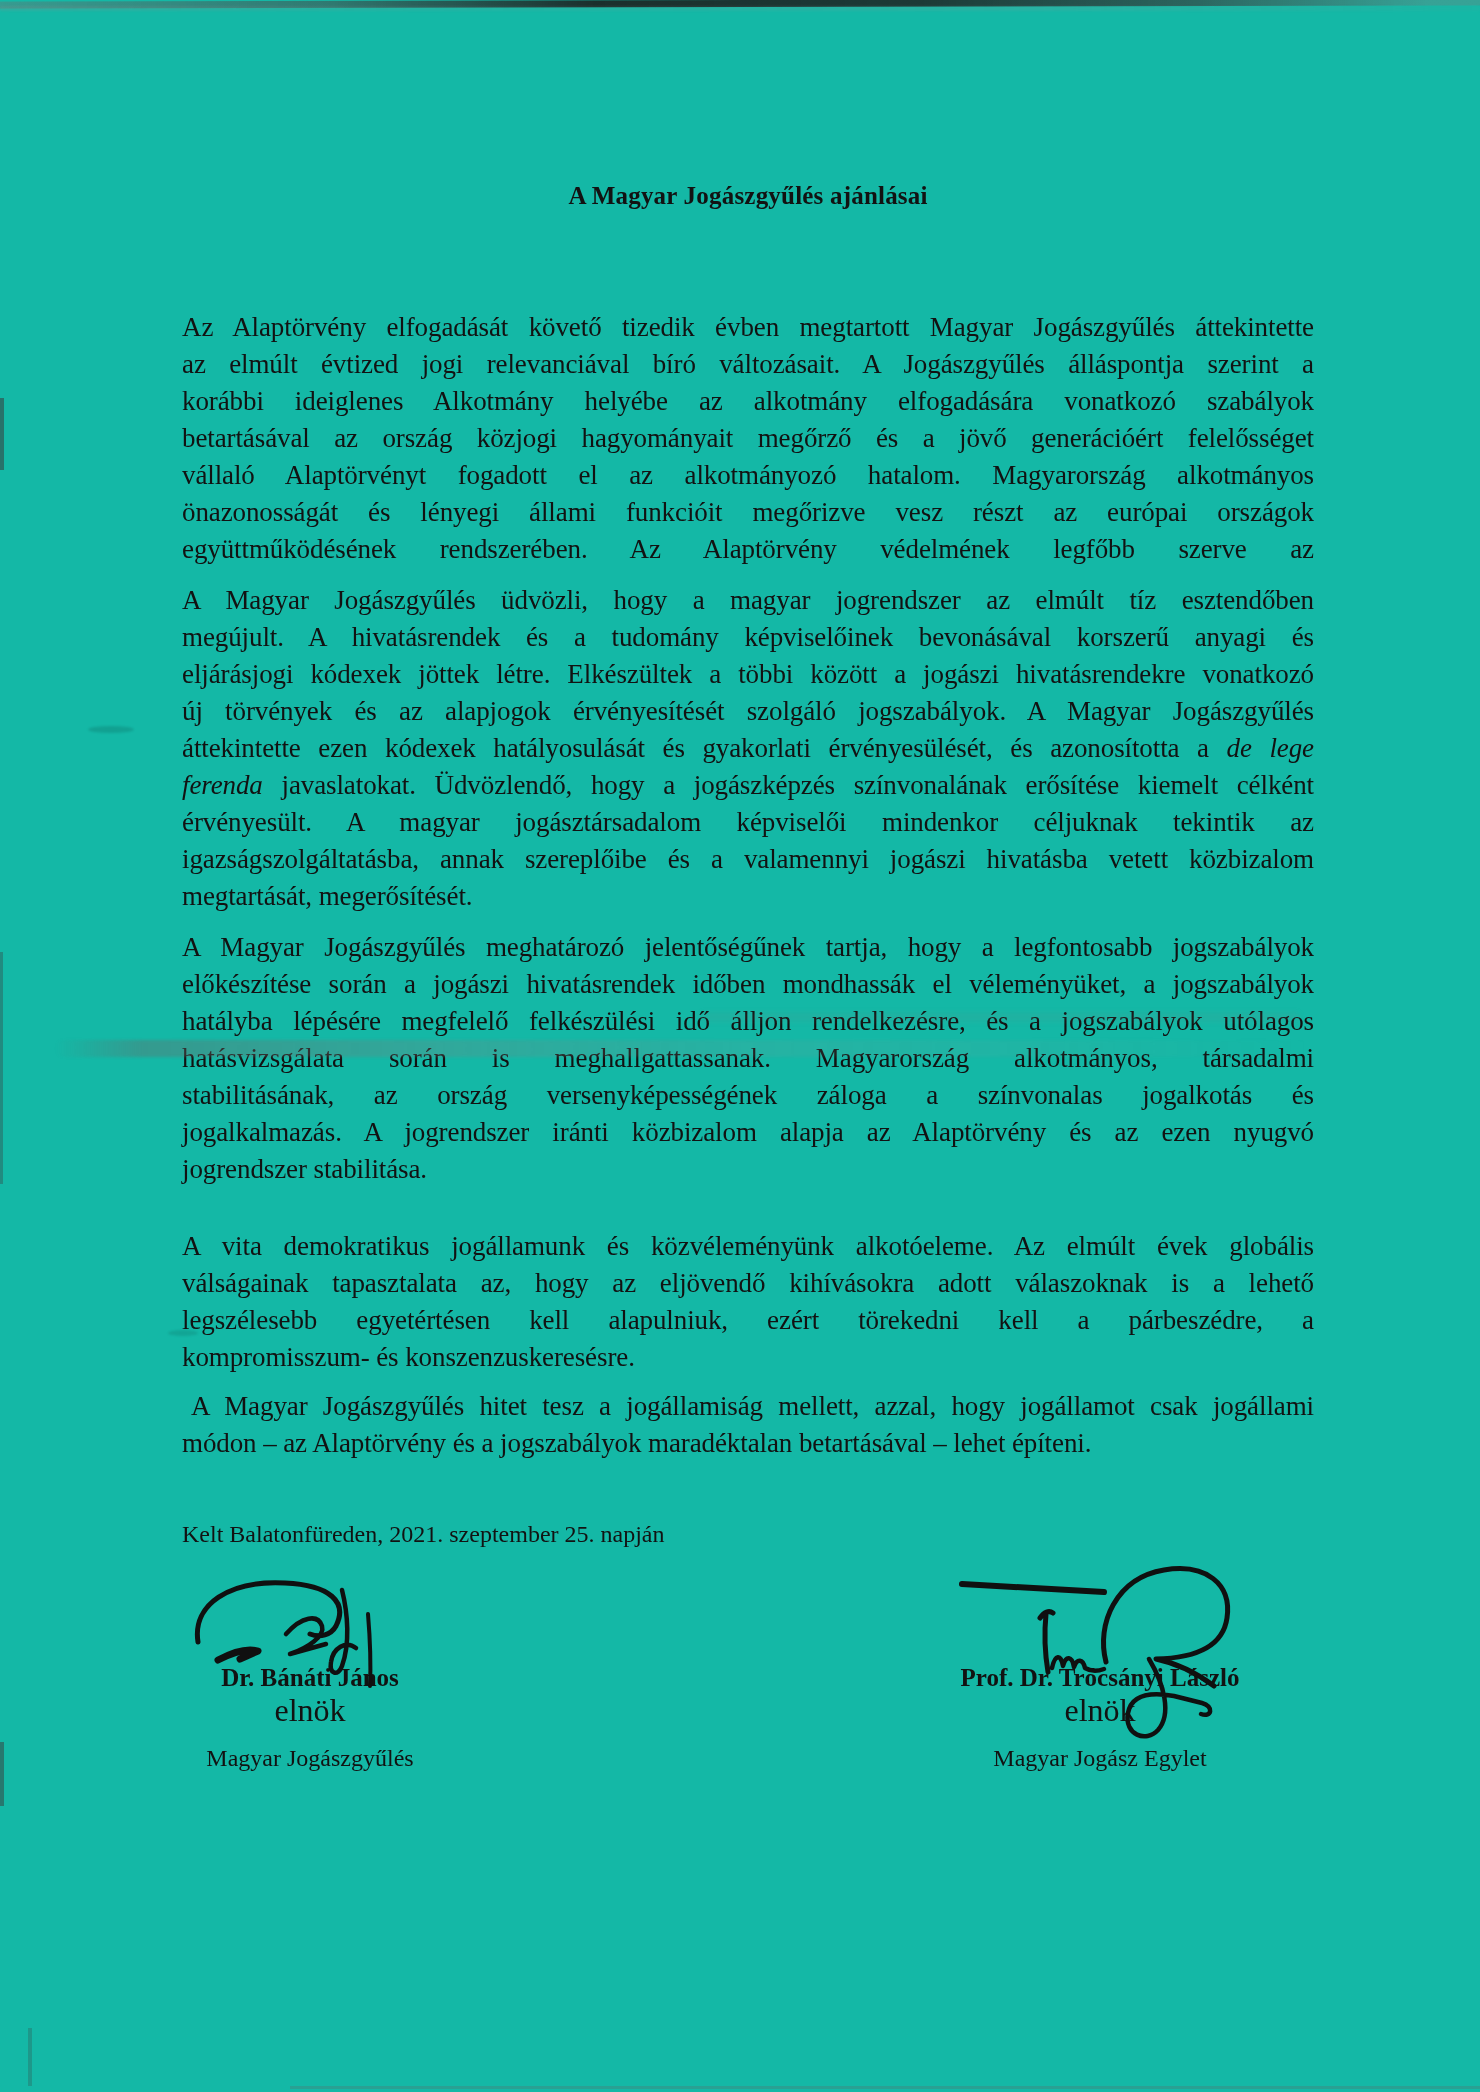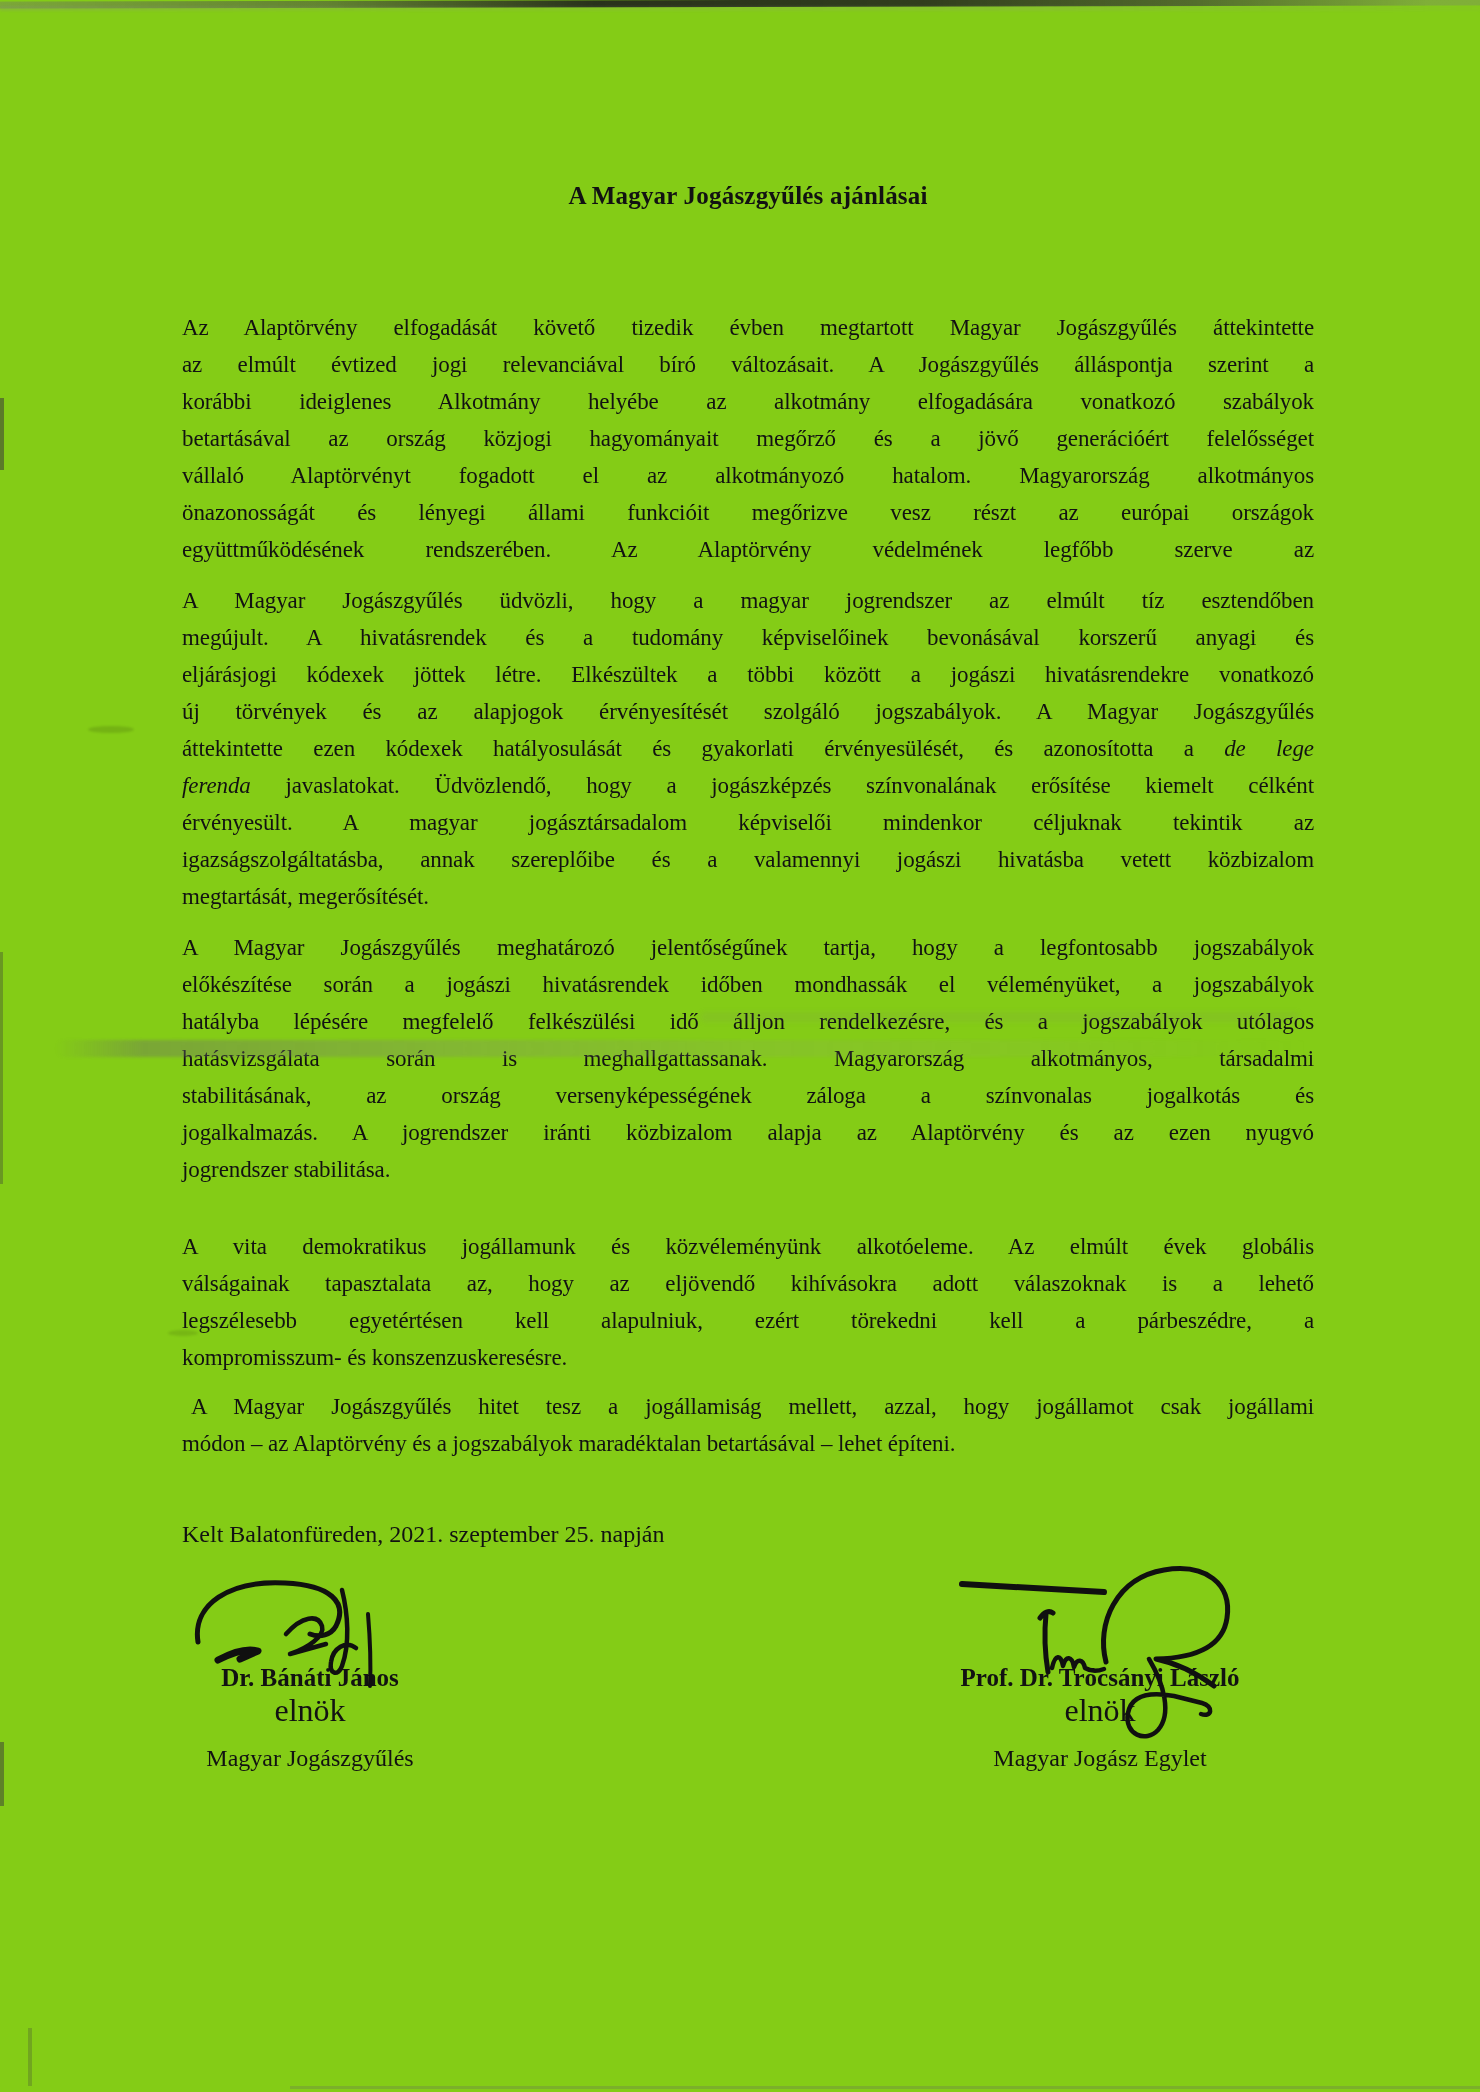--- a/index.html
+++ b/index.html
@@ -1,18 +1,18 @@
 <!DOCTYPE html>
 <html><head>
 <meta charset="utf-8">
 <style>
   html,body { margin:0; padding:0; background:#ffffff; }
   .page {
     position:relative; width:1480px; height:2092px;
-    background:#84cc16; overflow:hidden;
+    background:#14b8a6; overflow:hidden;
     box-sizing:border-box;
     padding:183px 166px 0 182px;
     font-family:"Liberation Serif","DejaVu Serif",serif;
     color:#121212;
   }
   
   .top-edge {
     position:absolute; top:0; left:0; width:1486px; height:7px;
     background:linear-gradient(to right,
       rgba(110,110,110,.38), rgba(70,70,70,.55) 22%,
@@ -53,21 +53,21 @@
   
   .title {
     text-align:center; font-weight:bold; font-size:25px; line-height:26px;
     margin:0 0 100px 0; letter-spacing:.2px;
   }
   .body-text { width:1132px; }
   .para { margin:0 0 14px 0; }
   .para:nth-child(3) { margin-bottom:40px; }
   .para:nth-child(4) { margin-bottom:12px; }
   .line {
-    font-size:23px; line-height:37px; letter-spacing:-0.1px;
+    font-size:27px; line-height:37px; letter-spacing:-0.1px;
     text-align:justify; text-align-last:justify; white-space:normal;
   }
   .line.para-last { text-align-last:left; }
   .line.indent { text-indent:9px; }
   .line em { font-style:italic; }
   .date-line {
     margin:57px 0 0 0; font-size:24px; line-height:30px;
   }
   
   .sig-row {

